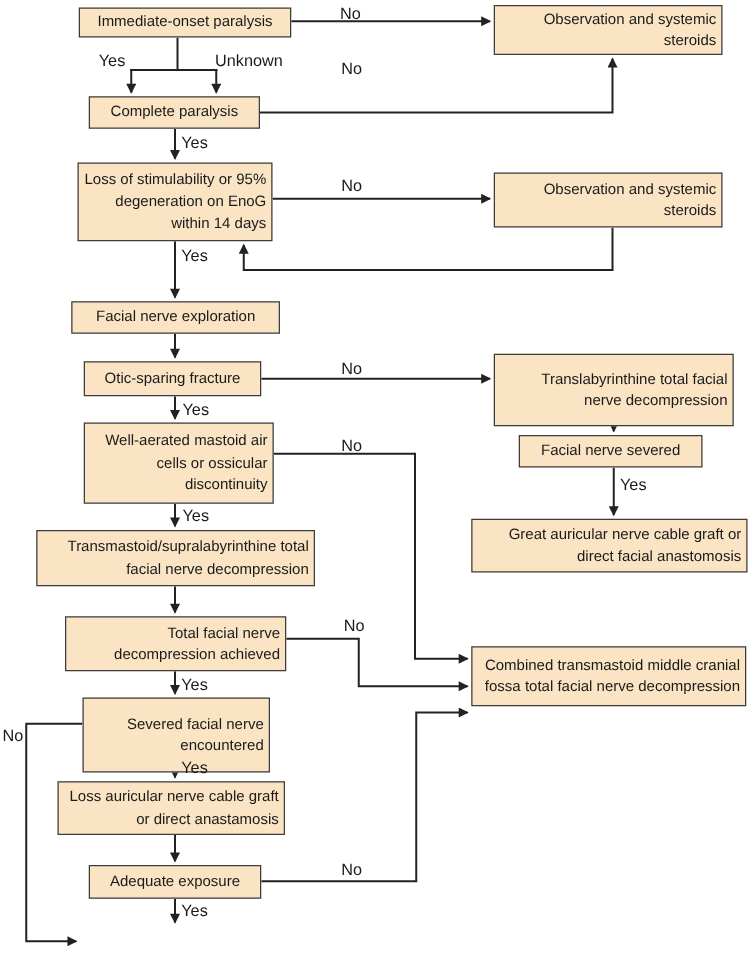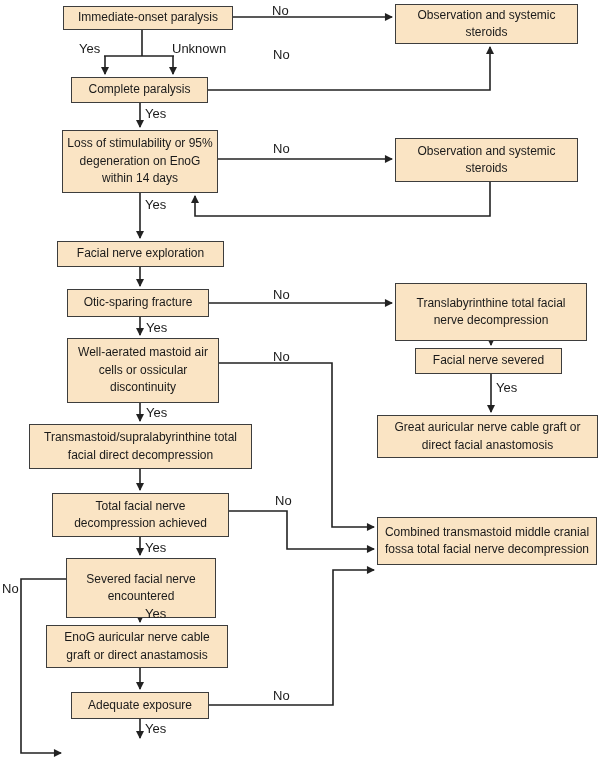--- a/index.html
+++ b/index.html
@@ -14,21 +14,21 @@
     position:relative;width:600px;height:768px;overflow:hidden;
     font-family:"Liberation Sans", sans-serif;background:var(--background);
   }
   svg.edges{position:absolute;left:0;top:0;width:600px;height:768px;}
   svg.edges path{fill:none;stroke:var(--connector);stroke-width:1.6;}
   #arw path{fill:var(--connector);stroke:none;}
   .node{
     position:absolute;box-sizing:border-box;
     background:var(--node-fill);border:1.5px solid var(--node-border);
     display:flex;align-items:center;justify-content:center;
-    text-align:center;font-size:12px;line-height:1.45;color:var(--text);
+    text-align:right;font-size:12px;line-height:1.45;color:var(--text);
     padding:1px 4px;
   }
   .elabel{
     position:absolute;font-size:13px;color:var(--text);white-space:nowrap;
   }
 </style>
 </head>
 <body>
 
 <div class="canvas">
@@ -79,31 +79,31 @@
   <div class="node" style="left:67px;top:289px;width:142px;height:28px">Otic-sparing fracture</div>
 
   <div class="node" style="left:57px;top:241px;width:167px;height:26px">Facial nerve exploration</div>
 
   <div class="node" style="left:395px;top:283px;width:192px;height:58px">Translabyrinthine total facial nerve decompression</div>
 
   <div class="node" style="left:67px;top:338px;width:152px;height:65px">Well-aerated mastoid air cells or ossicular discontinuity</div>
 
   <div class="node" style="left:415px;top:348px;width:147px;height:26px">Facial nerve severed</div>
 
-  <div class="node" style="left:29px;top:424px;width:223px;height:45px">Transmastoid/supralabyrinthine total facial direct decompression</div>
+  <div class="node" style="left:29px;top:424px;width:223px;height:45px">Transmastoid/supralabyrinthine total facial nerve decompression</div>
 
   <div class="node" style="left:377px;top:415px;width:221px;height:43px">Great auricular nerve cable graft or direct facial anastomosis</div>
 
   <div class="node" style="left:52px;top:493px;width:177px;height:44px">Total facial nerve decompression achieved</div>
 
   <div class="node" style="left:377px;top:517px;width:220px;height:48px">Combined transmastoid middle cranial fossa total facial nerve decompression</div>
 
   <div class="node" style="left:66px;top:558px;width:150px;height:60px">Severed facial nerve encountered</div>
 
-  <div class="node" style="left:46px;top:625px;width:182px;height:43px">EnoG auricular nerve cable graft or direct anastamosis</div>
+  <div class="node" style="left:46px;top:625px;width:182px;height:43px">Loss auricular nerve cable graft or direct anastamosis</div>
 
   <div class="node" style="left:71px;top:692px;width:138px;height:27px">Adequate exposure</div>
 
 
   <span class="elabel" style="left:272px;top:3px">No</span>
   <span class="elabel" style="left:79px;top:41px">Yes</span>
   <span class="elabel" style="left:172px;top:41px">Unknown</span>
   <span class="elabel" style="left:273px;top:47px">No</span>
   <span class="elabel" style="left:145px;top:106px">Yes</span>
   <span class="elabel" style="left:273px;top:141px">No</span>

